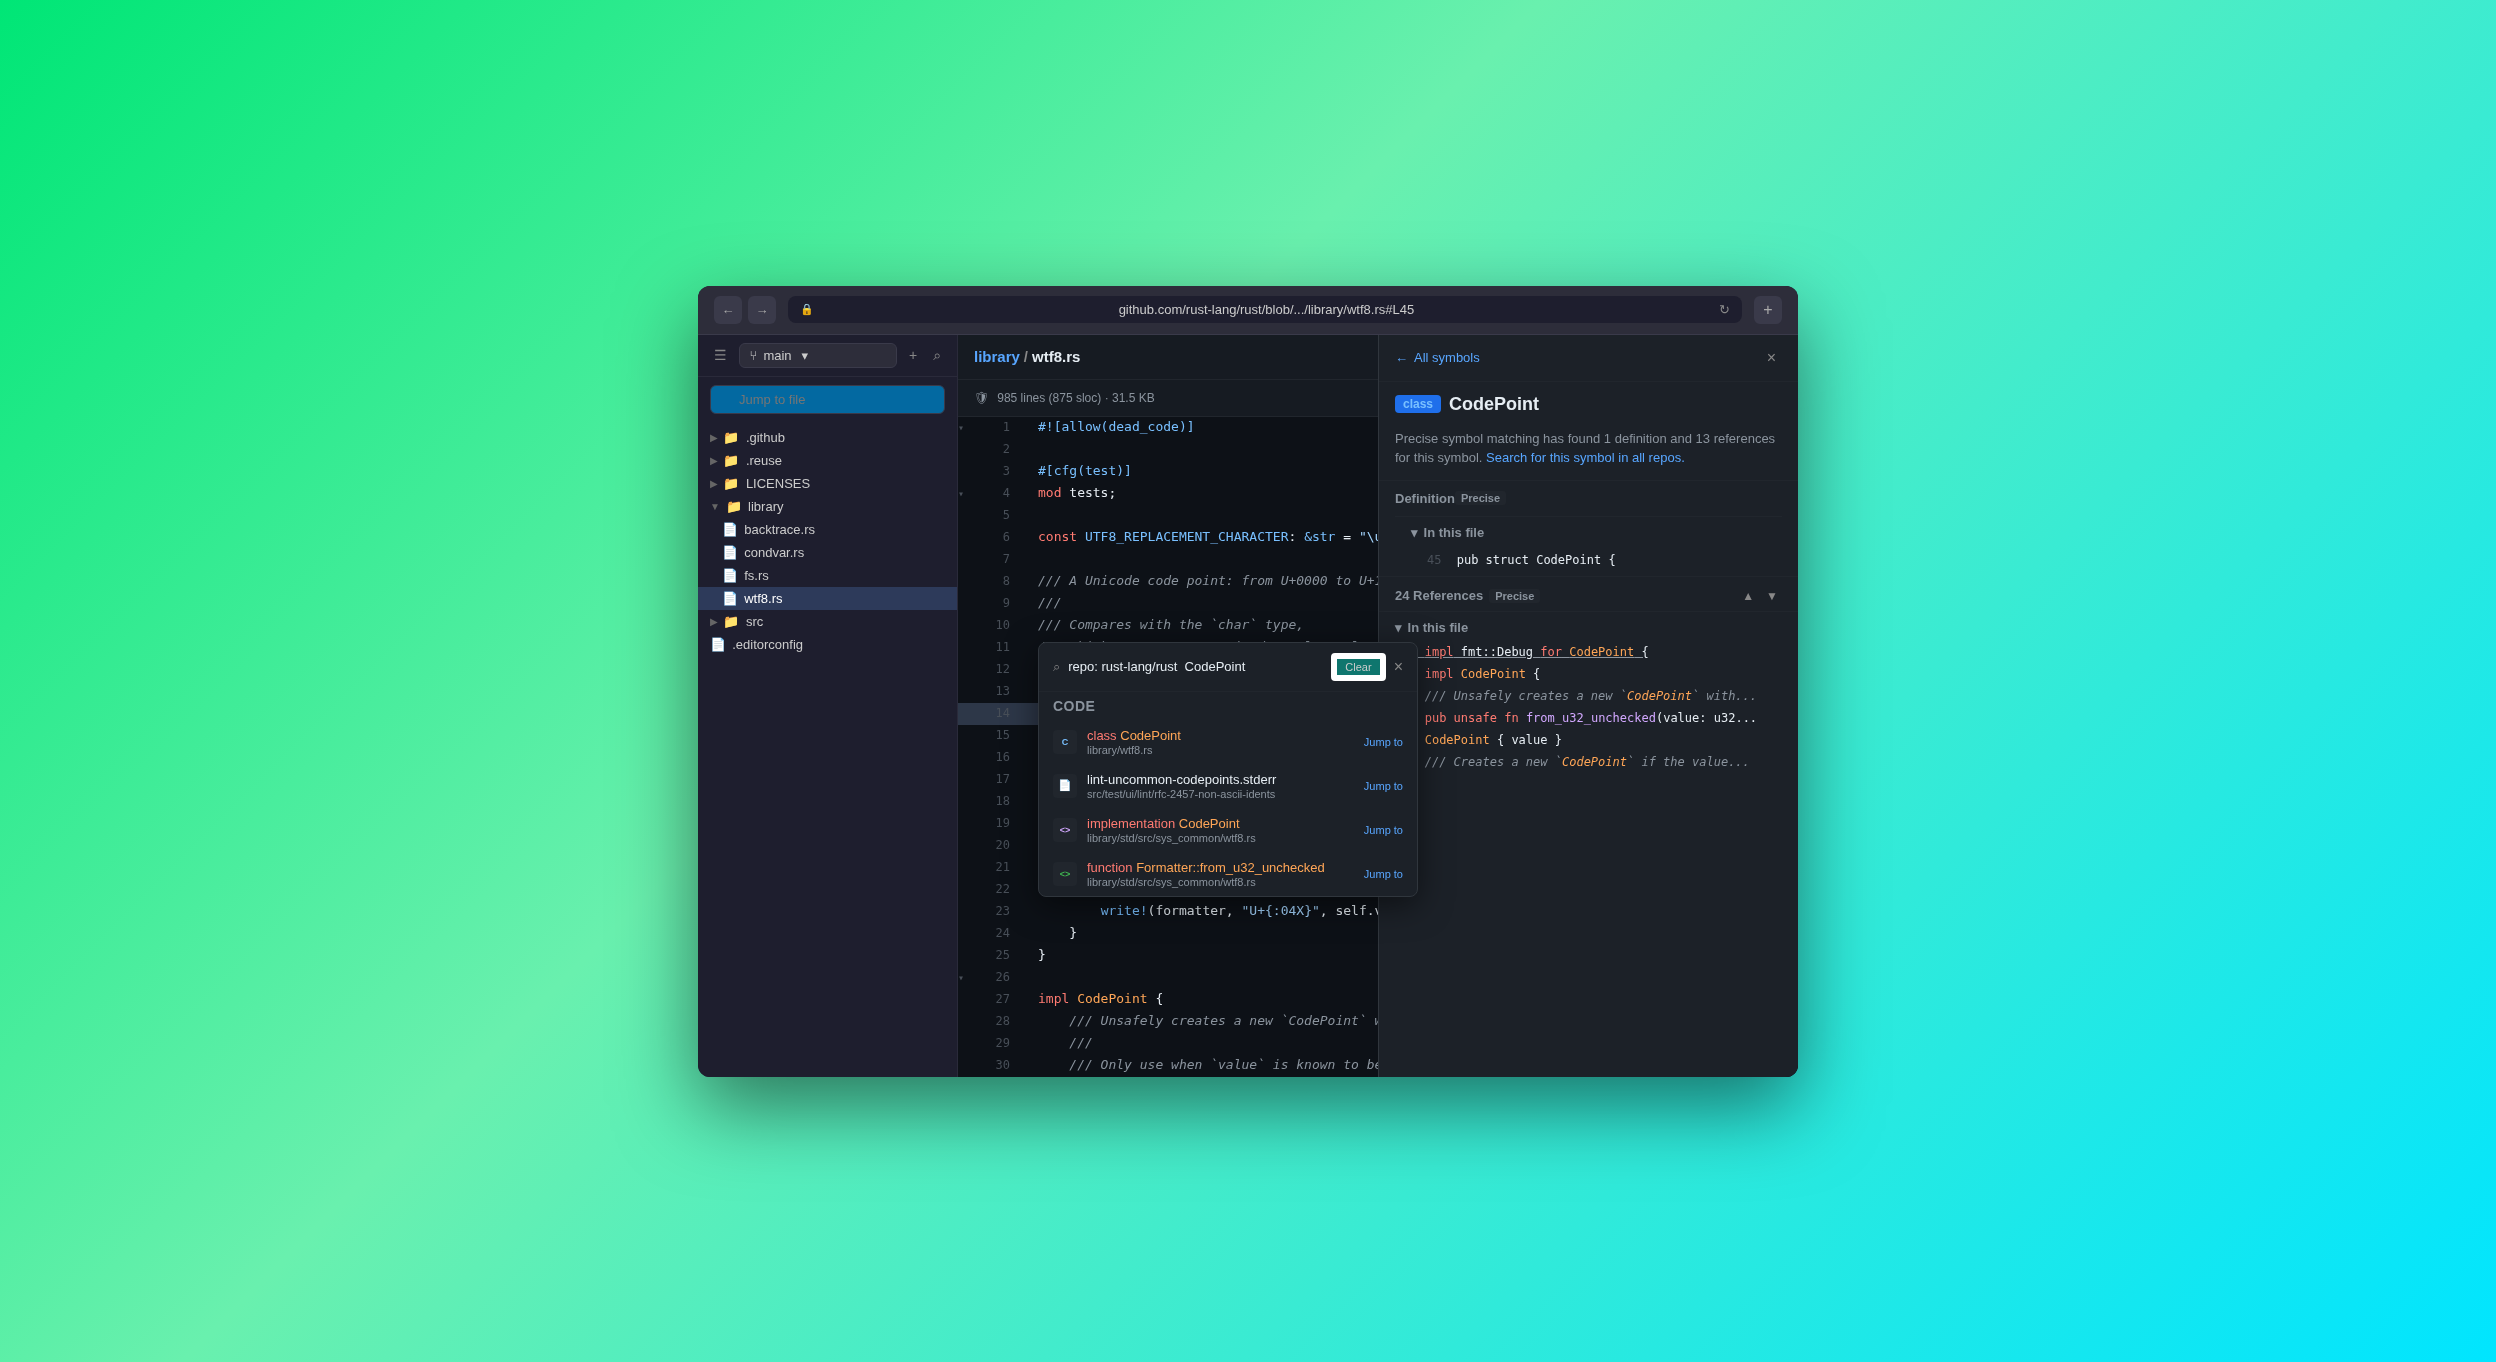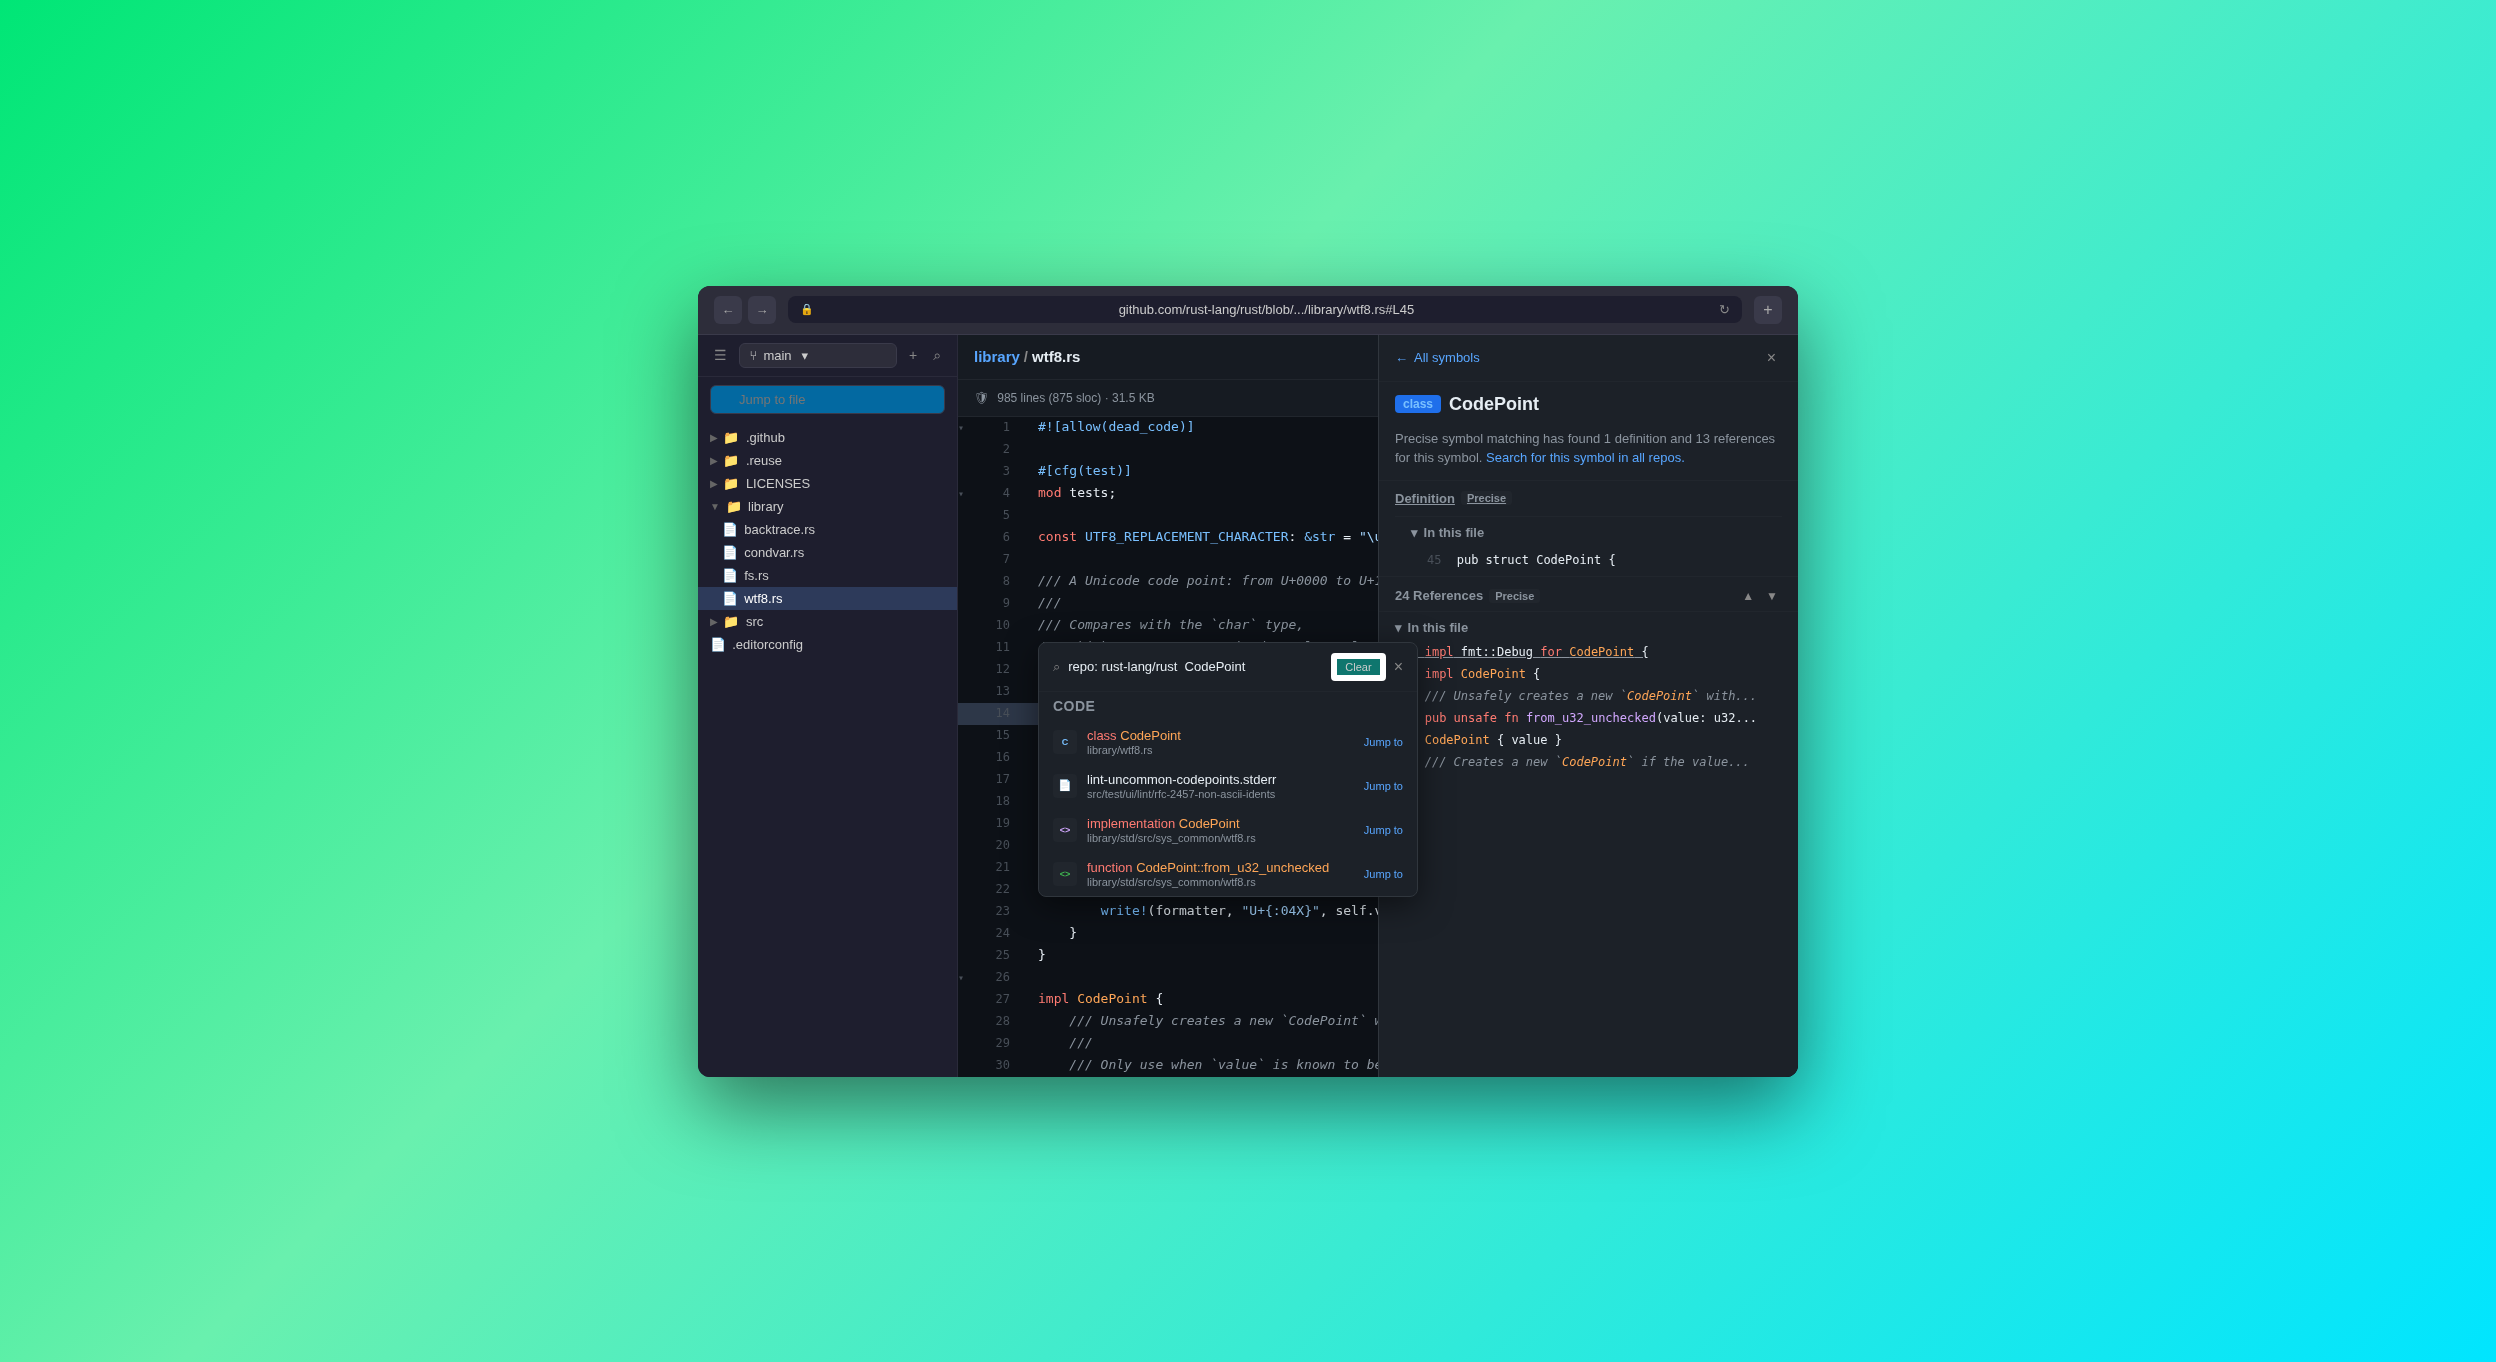--- a/index.html
+++ b/index.html
@@ -379,26 +379,24 @@
       padding: 6px 16px 12px;
       font-size: 13px;
       color: #8b949e;
       border-bottom: 1px solid #21262d;
       line-height: 1.5;
     }
     .symbol-link { color: #58a6ff; cursor: pointer; }
     .section-header {
       display: flex;
       align-items: center;
-      gap: 6px;
       padding: 10px 16px 6px;
       font-size: 13px;
       font-weight: 600;
       color: #8b949e;
-      text-decoration: underline;
     }
     .section-content {
       padding: 4px 16px;
     }
     .precise-badge {
       font-size: 11px;
       color: #8b949e;
       background: #21262d;
       padding: 1px 6px;
       border-radius: 3px;
@@ -982,21 +980,21 @@
           <button class="jump-to-btn">Jump to</button>
         </div>
 
         <div class="search-result">
           <div class="search-result-icon">
             <span class="result-icon-fn">&lt;&gt;</span>
           </div>
           <div class="search-result-info">
             <div class="search-result-name">
               <span style="color:#ff7b72">function</span>
-              <span style="color:#ffa657"> CodePoint::from_u32_unchecked</span>
+              <span style="color:#ffa657"> Formatter::from_u32_unchecked</span>
             </div>
             <div class="search-result-path">library/std/src/sys_common/wtf8.rs</div>
           </div>
           <button class="jump-to-btn">Jump to</button>
         </div>
       </div>
     </div>
   </div>
 </div>
 

